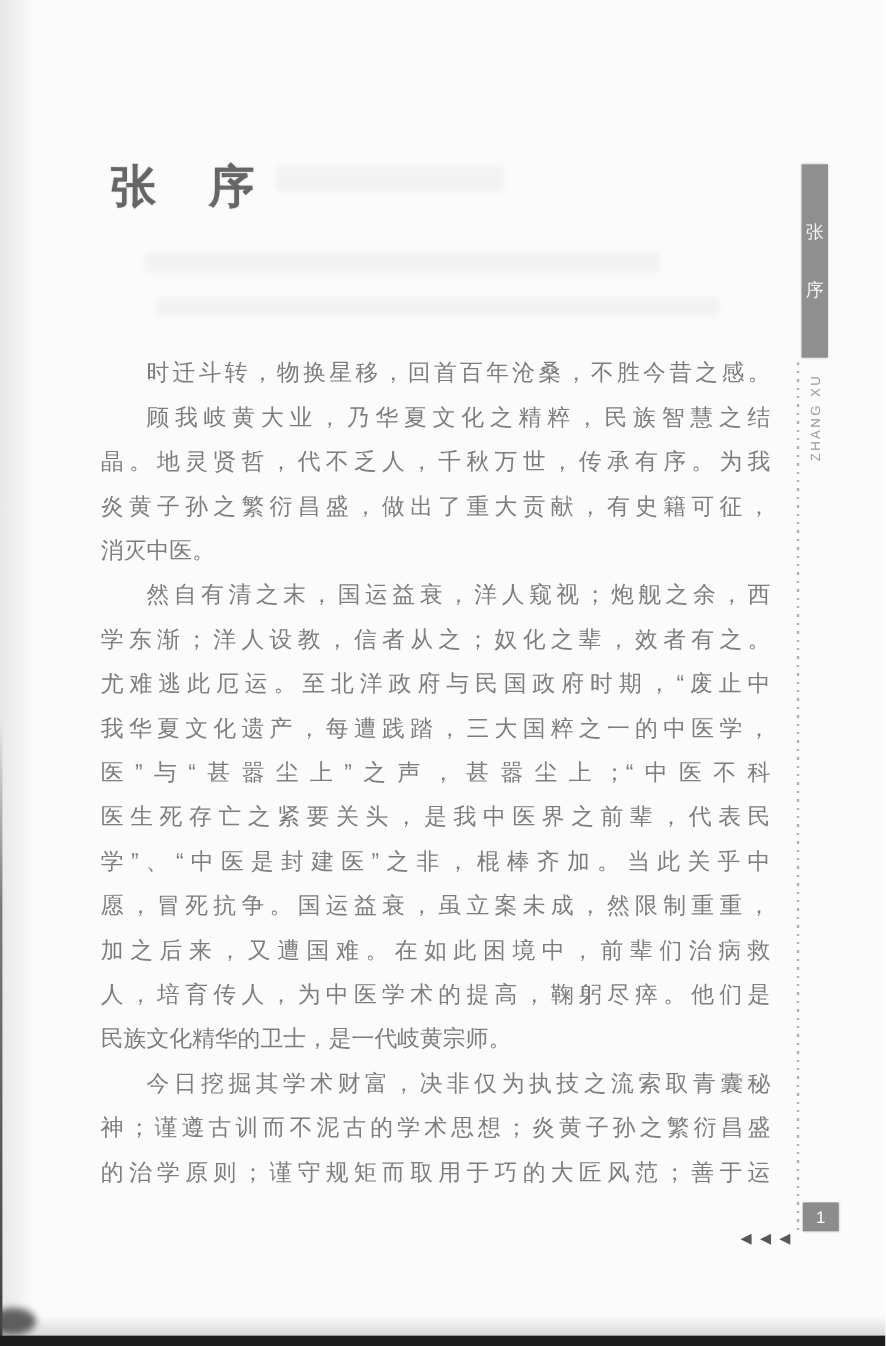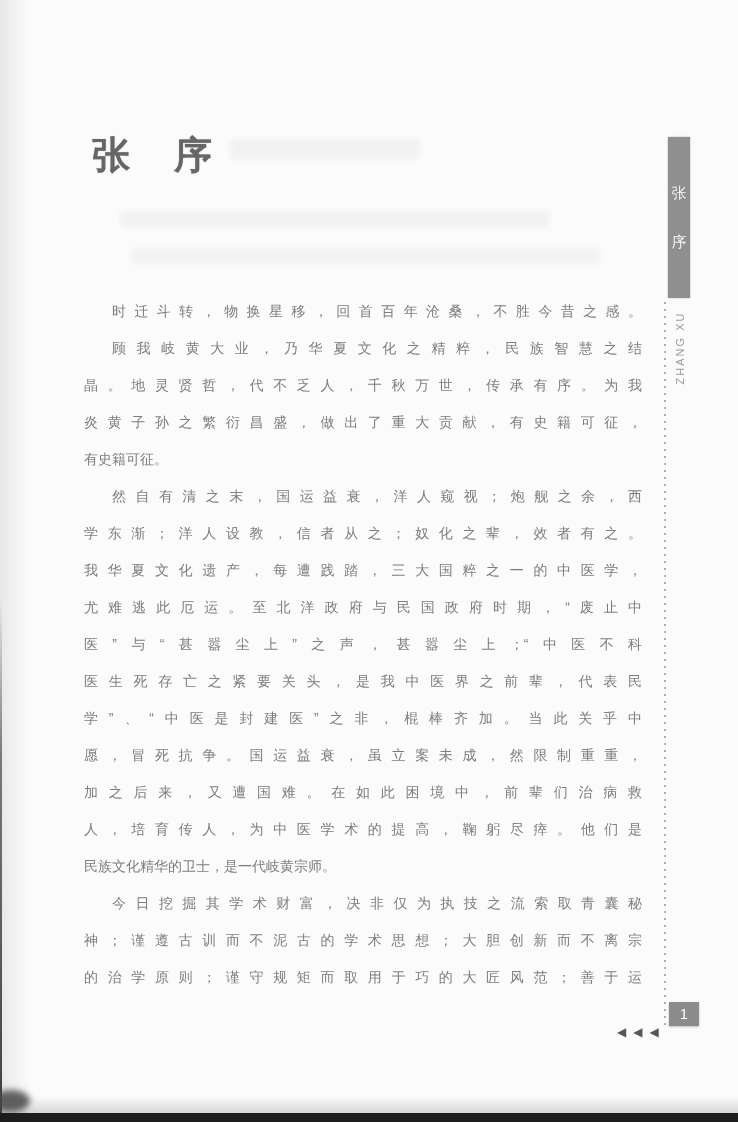--- a/index.html
+++ b/index.html
@@ -48,21 +48,21 @@
     color: var(--title-text, #666);
     text-shadow: 0 0 1px rgba(90,90,90,0.6);
   }
 
   
   .body-text {
     position: absolute; left: 84px; top: 293px; width: 558px;
     color: var(--body-text, #7d7d7d);
   }
   .line {
-    height: 37px; line-height: 37px; font-size: 14px;
+    height: 37px; line-height: 37px; font-size: 19px;
     white-space: nowrap; overflow: visible;
     text-align: left;
   }
   .line.just { text-align: justify; text-align-last: justify; white-space: normal; }
   .line.indent { text-indent: 2em; }
 
   
   .tab {
     position: absolute; left: 668px; top: 137px; width: 22px; height: 161px;
     background: var(--tab-bg, #8f8f8f);
@@ -108,34 +108,34 @@
   <div class="title">
     <span>张</span>
     <span>序</span>
   </div>
 
   <div class="body-text">
       <div class="line indent just">时迁斗转，物换星移，回首百年沧桑，不胜今昔之感。</div>
       <div class="line indent just">顾我岐黄大业，乃华夏文化之精粹，民族智慧之结</div>
       <div class="line just">晶。地灵贤哲，代不乏人，千秋万世，传承有序。为我</div>
       <div class="line just">炎黄子孙之繁衍昌盛，做出了重大贡献，有史籍可征，</div>
-      <div class="line">有史籍可征。</div>
+      <div class="line">消灭中医。</div>
       <div class="line indent just">然自有清之末，国运益衰，洋人窥视；炮舰之余，西</div>
       <div class="line just">学东渐；洋人设教，信者从之；奴化之辈，效者有之。</div>
+      <div class="line just">尤难逃此厄运。至北洋政府与民国政府时期，“废止中</div>
       <div class="line just">我华夏文化遗产，每遭践踏，三大国粹之一的中医学，</div>
-      <div class="line just">尤难逃此厄运。至北洋政府与民国政府时期，“废止中</div>
       <div class="line just">医”与“甚嚣尘上”之声，甚嚣尘上；“中医不科</div>
       <div class="line just">医生死存亡之紧要关头，是我中医界之前辈，代表民</div>
       <div class="line just">学”、“中医是封建医”之非，棍棒齐加。当此关乎中</div>
       <div class="line just">愿，冒死抗争。国运益衰，虽立案未成，然限制重重，</div>
       <div class="line just">加之后来，又遭国难。在如此困境中，前辈们治病救</div>
       <div class="line just">人，培育传人，为中医学术的提高，鞠躬尽瘁。他们是</div>
       <div class="line">民族文化精华的卫士，是一代岐黄宗师。</div>
       <div class="line indent just">今日挖掘其学术财富，决非仅为执技之流索取青囊秘</div>
-      <div class="line just">神；谨遵古训而不泥古的学术思想；大胆创新而不离宗</div>
+      <div class="line just">神；谨遵古训而不泥古的学术思想；炎黄子孙之繁衍昌盛</div>
       <div class="line just">的治学原则；谨守规矩而取用于巧的大匠风范；善于运</div>
     </div>
 
   <div class="tab">
     <span>张</span>
     <span>序</span>
   </div>
   <div class="dotted-line"></div>
   <div class="romanization">ZHANG XU</div>
 

